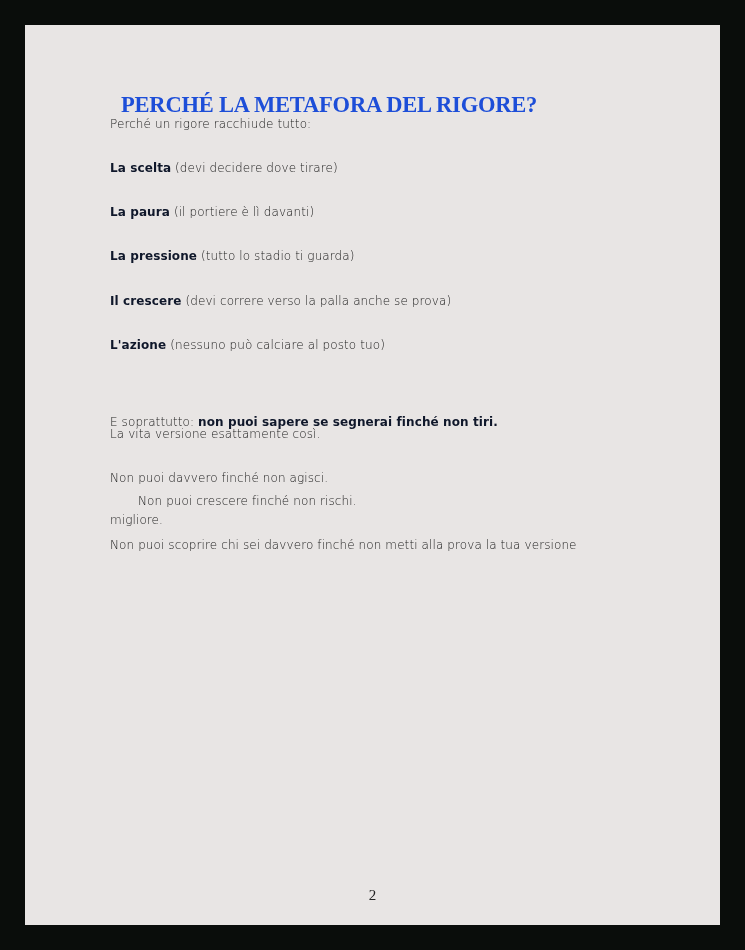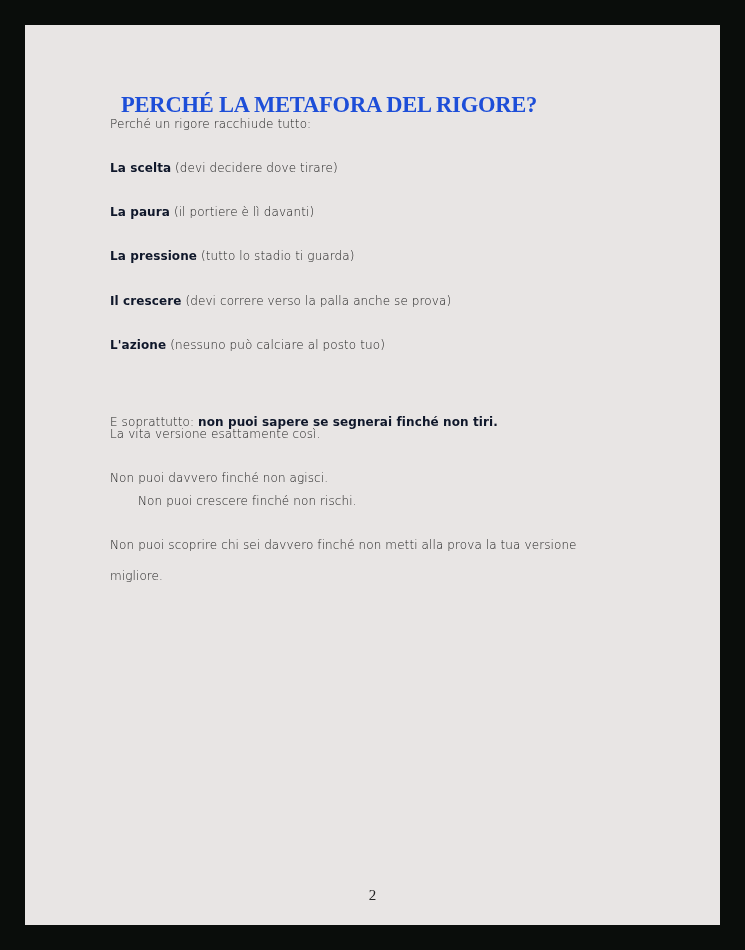--- a/index.html
+++ b/index.html
@@ -84,17 +84,17 @@
 
     <p class="line" style="top:313px;text-align:right;"><b>L'azione</b><span> (nessuno può calciare al posto tuo)</span></p>
 
     <p class="line" style="top:358px;margin-top:32px;"><span>E soprattutto: </span><b>non puoi sapere se segnerai finché non tiri.</b></p>
 
     <p class="line" style="top:402px;">La vita versione esattamente così.</p>
 
     <p class="line" style="top:446px;">Non puoi davvero finché non agisci.</p>
     <p class="line" style="top:469px;margin-left:28px;">Non puoi crescere finché non rischi.</p>
     <p class="line" style="top:513px;">Non puoi scoprire chi sei davvero finché non metti alla prova la tua versione</p>
-    <p class="line" style="top:544px;">migliore.</p>
+    <p class="line" style="top:488px;">migliore.</p>
   </div>
 
   <div class="page-number">2</div>
 </div>
 
 </body></html>

